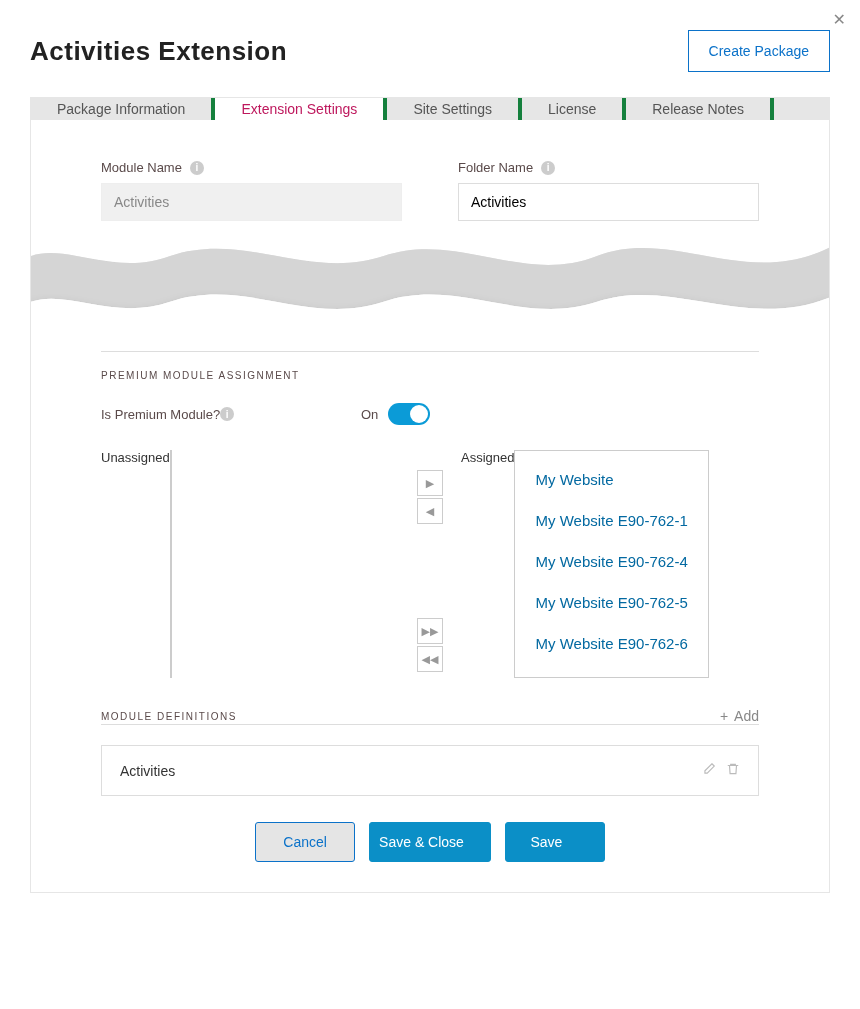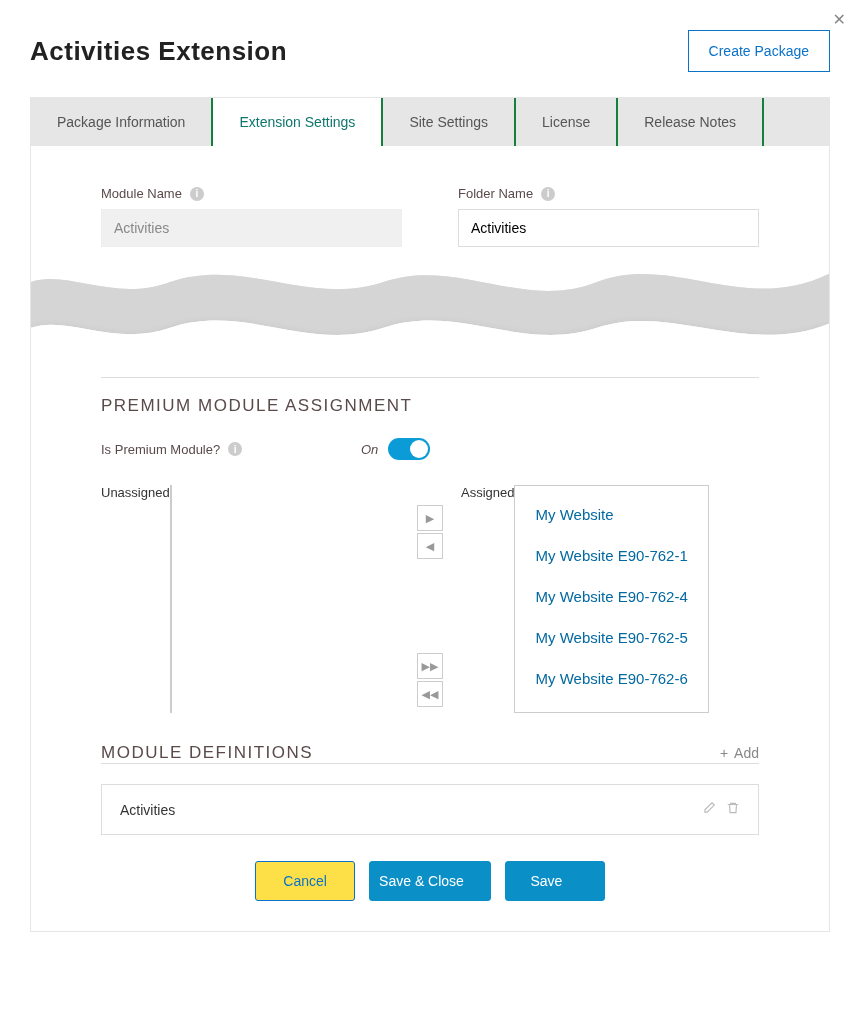--- a/index.html
+++ b/index.html
@@ -42,29 +42,29 @@
   }
   .content-panel {
     margin: 0 30px 20px 30px;
     border: 1px solid #e6e6e6;
   }
   .tabs {
     display: flex;
     background: #e6e6e6;
   }
   .tab {
-    padding: 16px 26px;
+    padding: 3px 26px;
     font-size: 14px;
     color: #555;
     cursor: pointer;
-    border-right: 2px solid #15803d;
+    border-right: 4px solid #15803d;
   }
   .tab.active {
     background: #fff;
-    color: #0f766e;
+    color: #be185d;
   }
   .inner {
     padding: 40px 70px 30px 70px;
     background: #fff;
     position: relative;
   }
   .form-row {
     display: flex;
     gap: 56px;
     margin-bottom: 30px;
@@ -103,42 +103,42 @@
   }
   
   .torn {
     position: relative;
     height: 100px;
     margin: -20px -70px 20px -70px;
     overflow: hidden;
   }
   .torn svg { width: 100%; height: 100%; display:block; }
   .section-title {
-    font-size: 17px;
+    font-size: 10px;
     letter-spacing: 1.5px;
     color: #5a4a4a;
     margin: 18px 0 22px 0;
   }
   .divider-line { border: none; border-top: 1px solid #ddd; margin: 0 0 6px 0;}
   .prem-row {
     display: flex;
     align-items: center;
     gap: 20px;
     margin-bottom: 25px;
   }
   .prem-label {
     display: flex;
     align-items: center;
-    gap: 8px;
+    gap: 0;
     color: #5a4a4a;
     font-size: 13px;
     flex: 0 0 200px;
   }
   .toggle-wrap { display:flex; align-items:center; gap:10px; margin-left: 40px;}
-  .toggle-text { color:#5a4a4a; font-size:13px;font-style:italic;}
+  .toggle-text { color:#5a4a4a; font-size:13px;}
   .toggle {
     width: 42px; height: 22px;
     border-radius: 11px;
     background: #0b9bd7;
     position: relative;
     cursor: pointer;
   }
   .toggle::after {
     content:'';
     position:absolute;
@@ -213,21 +213,21 @@
     margin-top:26px;
   }
   .btn {
     padding: 11px 26px;
     font-size:14px;
     border-radius:3px;
     cursor:pointer;
     min-width: 100px;
     text-align:center;
   }
-  .btn-secondary { border:1px solid #0b72c9; color:#0b72c9; background:#fde047; }
+  .btn-secondary { border:1px solid #0b72c9; color:#0b72c9; background:#e5e5e5; }
   .btn-primary { border:1px solid #0b8fc7; background:#0b8fc7; color:#fff;padding-left:9px; }
 </style>
 </head>
 <body>
 
 <div class="header">
   <h1 class="page-title">Activities Extension</h1>
   <button class="create-btn">Create Package</button>
   <span class="close-x">✕</span>
 </div>

